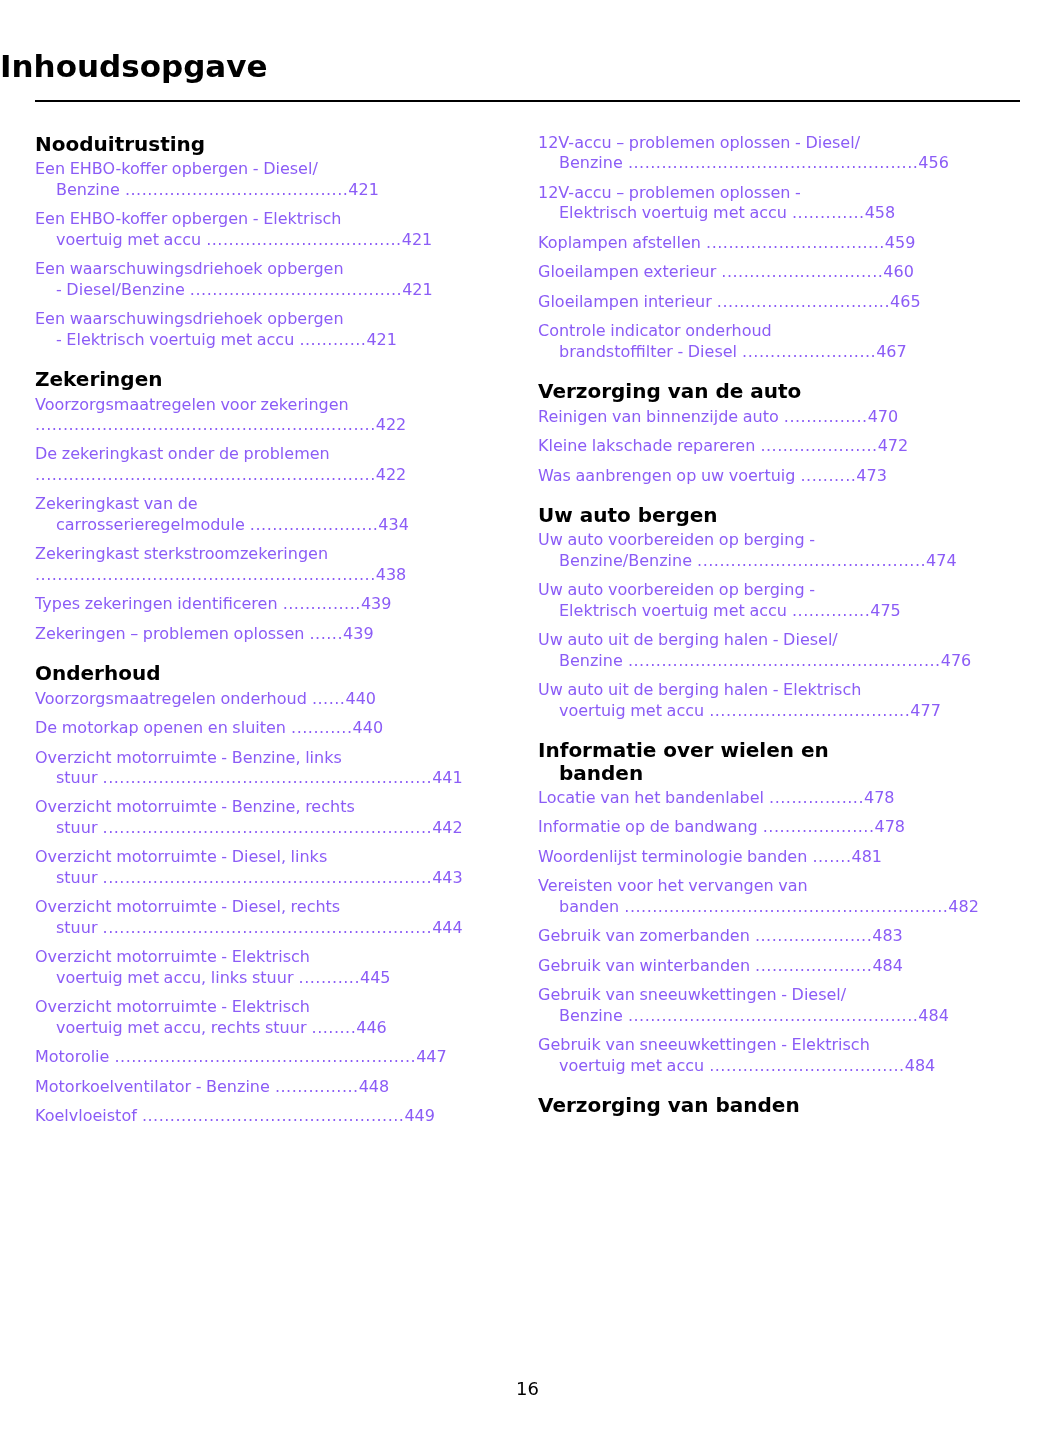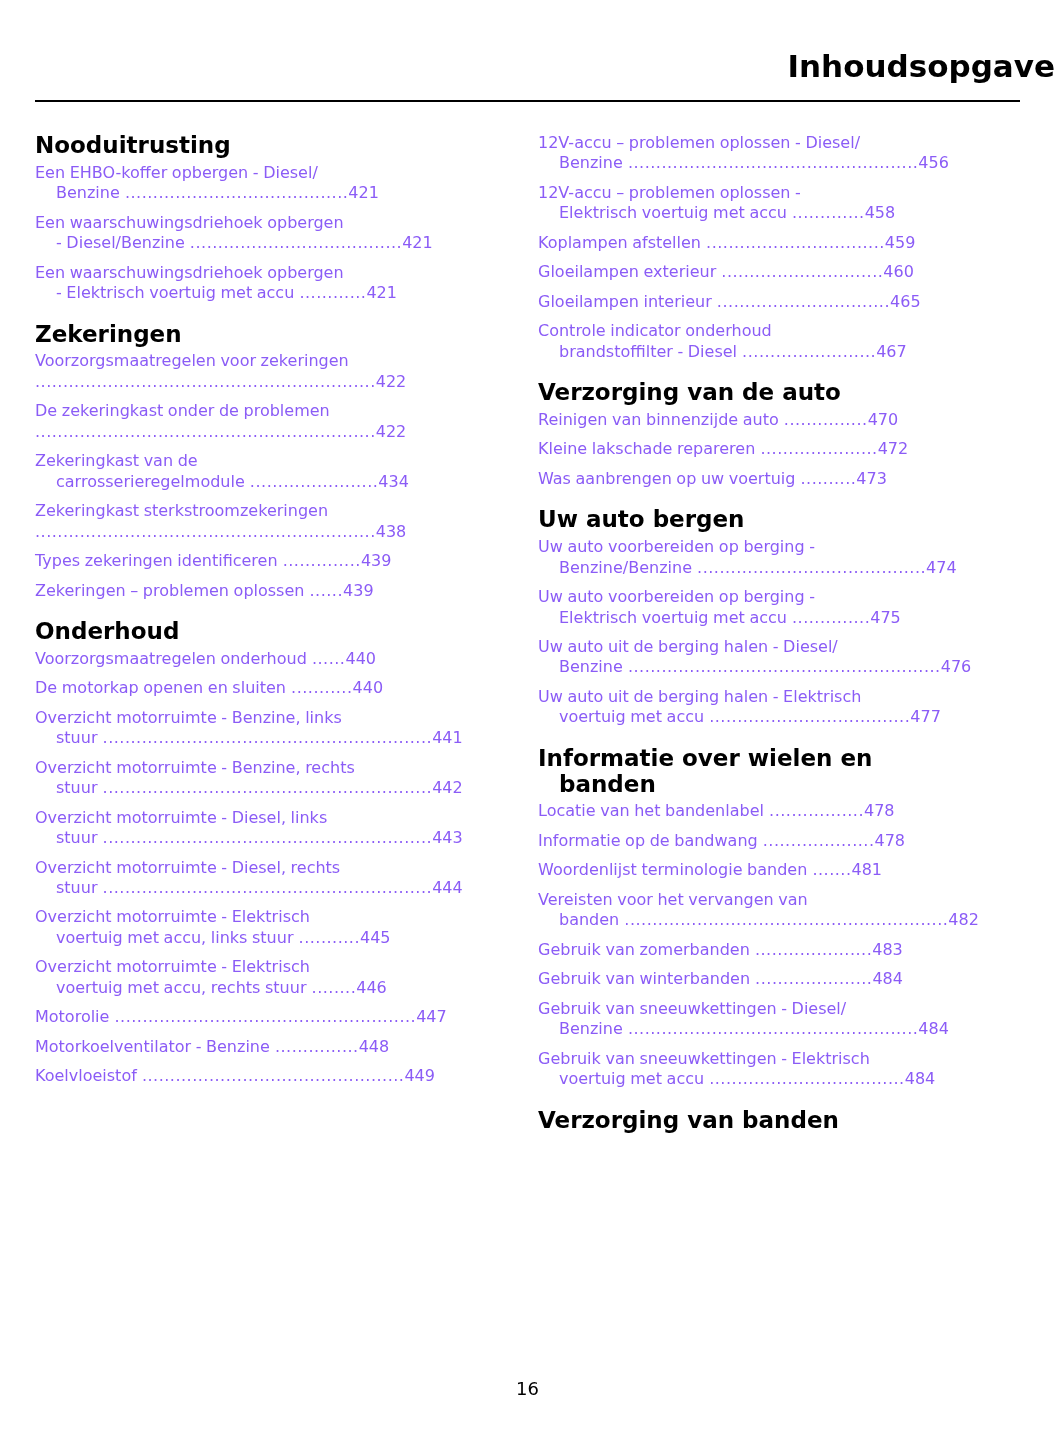--- a/index.html
+++ b/index.html
@@ -19,21 +19,21 @@
     position: absolute;
     left: 0; top: 0;
     width: 1055px;
     height: 1448px;
   }
   .page-title {
     position: absolute;
     left: 0;
     top: 48px;
     width: 1055px;
-    text-align: right;
+    text-align: left;
     font-size: 31px;
     font-weight: bold;
     letter-spacing: 0px;
     font-family: "DejaVu Sans", sans-serif;
   }
   .title-rule {
     position: absolute;
     left: 35px;
     top: 100px;
     width: 985px;
@@ -45,21 +45,21 @@
     left: 35px;
     top: 133px;
     width: 985px;
     display: flex;
     gap: 48px;
   }
   .col {
     width: 455px;
   }
   .sec-head {
-    font-size: 23px;
+    font-size: 20px;
     font-weight: bold;
     line-height: 1.12;
     margin: 0 0 4px 0;
     font-family: "DejaVu Sans", sans-serif;
   }
   .sec-head.spaced {
     margin-top: 18px;
   }
   .sec-head.first {
     margin-top: 0;
@@ -97,20 +97,21 @@
 
 <div class="page">
 
   <div class="page-title">Inhoudsopgave</div>
   <div class="title-rule"></div>
 
   <div class="columns">
     <div class="col" id="col-left">
         <div class="sec-head first">Nooduitrusting</div>
         <div class="entry"><span>Een EHBO-koffer opbergen - Diesel/</span><span class="ln2"><span>Benzine</span><span class="dots"> ........................................</span><span class="pg">421</span></span></div>
+        <div class="entry"><span>Een EHBO-koffer opbergen - Elektrisch</span><span class="ln2"><span>voertuig met accu</span><span class="dots"> ...................................</span><span class="pg">421</span></span></div>
         <div class="entry"><span>Een waarschuwingsdriehoek opbergen</span><span class="ln2"><span>- Diesel/Benzine</span><span class="dots"> ......................................</span><span class="pg">421</span></span></div>
         <div class="entry"><span>Een waarschuwingsdriehoek opbergen</span><span class="ln2"><span>- Elektrisch voertuig met accu</span><span class="dots"> ............</span><span class="pg">421</span></span></div>
         <div class="sec-head spaced">Zekeringen</div>
         <div class="entry"><span>Voorzorgsmaatregelen voor zekeringen</span><span class="dots"> .............................................................</span><span class="pg">422</span></div>
         <div class="entry"><span>De zekeringkast onder de problemen</span><span class="dots"> .............................................................</span><span class="pg">422</span></div>
         <div class="entry"><span>Zekeringkast van de</span><span class="ln2"><span>carrosserieregelmodule</span><span class="dots"> .......................</span><span class="pg">434</span></span></div>
         <div class="entry"><span>Zekeringkast sterkstroomzekeringen</span><span class="dots"> .............................................................</span><span class="pg">438</span></div>
         <div class="entry"><span>Types zekeringen identificeren</span><span class="dots"> ..............</span><span class="pg">439</span></div>
         <div class="entry"><span>Zekeringen – problemen oplossen</span><span class="dots"> ......</span><span class="pg">439</span></div>
         <div class="sec-head spaced">Onderhoud</div>

